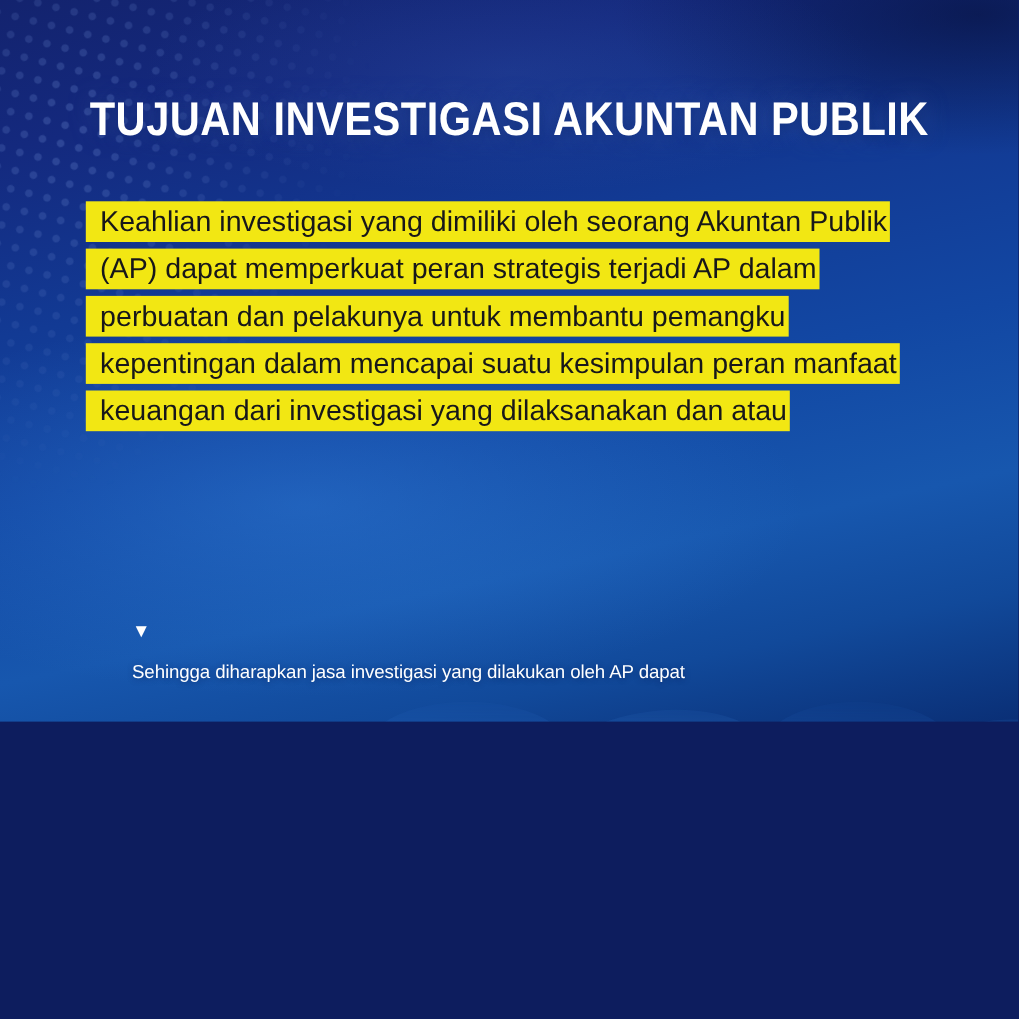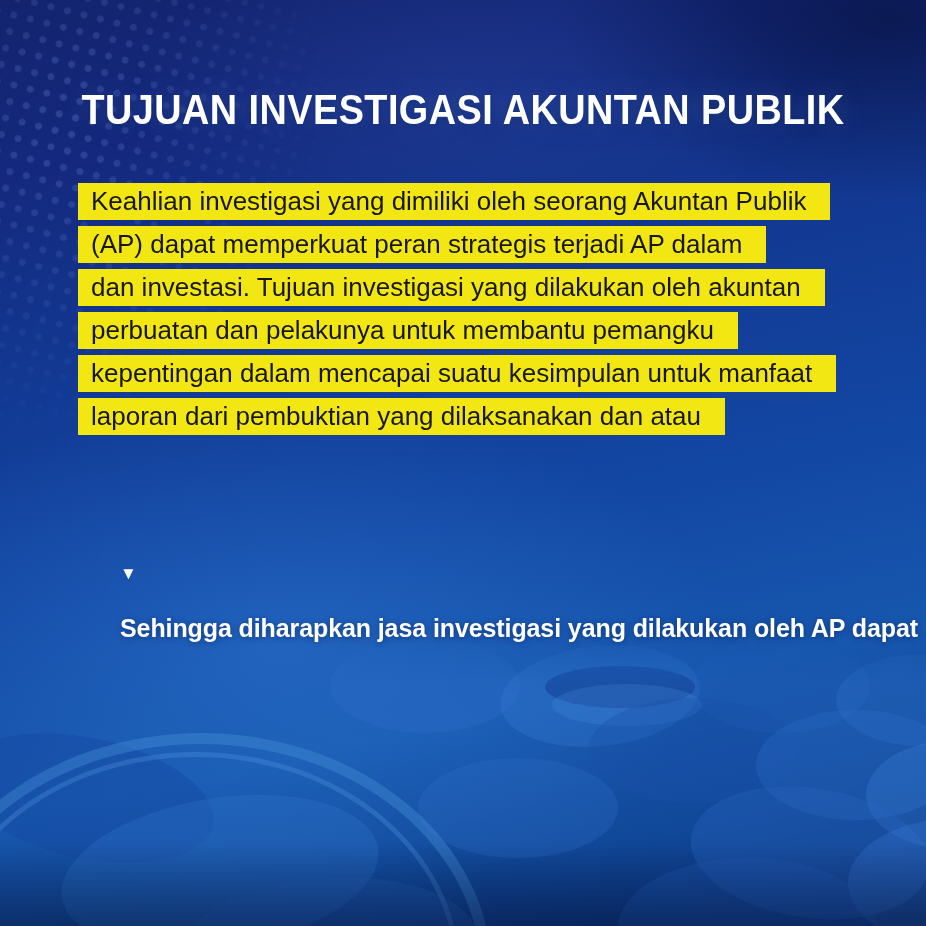--- a/index.html
+++ b/index.html
@@ -2,21 +2,21 @@
 <html><head>
 <meta charset="utf-8">
 <style>
   html,body { margin:0; padding:0; }
   body {
     width:926px; height:926px;
     font-family:"Liberation Sans", sans-serif;
     background:#0d1d5e;
   }
   .poster {
-    position:relative; width:926px; height:926px; overflow:hidden;
+    position:relative; width:926px; height:656px; overflow:hidden;
     background:
       radial-gradient(ellipse 70% 38% at 30% 70%, rgba(55,135,225,0.38), rgba(55,135,225,0) 70%),
       radial-gradient(ellipse 60% 28% at 50% 10%, rgba(70,110,200,0.18), rgba(70,110,200,0) 60%),
       radial-gradient(ellipse 55% 30% at 96% 2%, rgba(4,10,45,0.55), rgba(4,10,45,0) 65%),
       linear-gradient(168deg, #13236e 0%, #14297e 16%, #123a94 36%, #1247a3 55%, #1757ae 73%, #11499a 86%, #0a2f76 100%);
   }
 
   
   .bg-dots {
     position:absolute; top:-80px; left:-100px; width:560px; height:820px; z-index:1;
@@ -62,31 +62,31 @@
     margin:0; text-align:center;
     font-size:43px; line-height:46px; font-weight:bold; color:#ffffff;
     letter-spacing:0.5px; transform:scaleX(0.88);
     text-shadow:0 2px 14px rgba(0,25,90,0.6), 0 0 26px rgba(135,180,255,0.35);
   }
   .para { position:absolute; left:78px; top:183px; z-index:3; }
   .hl-line {
     display:table;
     background:#F2E713; color:#17171A;
     font-size:26px; line-height:28px;
-    padding:4px 24px 5px 13px;
+    padding:4px 3px 5px 13px;
     margin:0 0 6px 0;
     white-space:nowrap;
   }
   .arrow {
     position:absolute; left:120px; top:565px; z-index:3;
     color:#ffffff; font-size:17px; line-height:17px;
   }
   .conclusion {
-    position:absolute; left:120px; top:610px; z-index:3;
-    color:#ffffff; font-weight:bold; font-size:25px; line-height:36px;
+    position:absolute; left:120px; top:593px; z-index:3;
+    color:#ffffff; font-weight:normal; font-size:17px; line-height:36px;
     letter-spacing:-0.1px;
     text-shadow:0 1px 6px rgba(0,20,70,0.45);
   }
 </style>
 </head>
 <body>
 
 <div class="poster">
 
   <div class="bg-dots"></div>
@@ -110,24 +110,23 @@
     <div class="coin c14"></div>
     <div class="coin rim-outer"></div>
     <div class="coin rim-inner"></div>
   </div>
 
   <h1 class="title">TUJUAN INVESTIGASI AKUNTAN PUBLIK</h1>
 
   <div class="para">
     <div class="hl-line">Keahlian investigasi yang dimiliki oleh seorang Akuntan Publik</div>
     <div class="hl-line">(AP) dapat memperkuat peran strategis terjadi AP dalam</div>
-    <div class="hl-line">dan investasi. Tujuan investigasi yang dilakukan oleh akuntan</div>
     <div class="hl-line">perbuatan dan pelakunya untuk membantu pemangku</div>
-    <div class="hl-line">kepentingan dalam mencapai suatu kesimpulan untuk manfaat</div>
-    <div class="hl-line">laporan dari pembuktian yang dilaksanakan dan atau</div>
+    <div class="hl-line">kepentingan dalam mencapai suatu kesimpulan peran manfaat</div>
+    <div class="hl-line">keuangan dari investigasi yang dilaksanakan dan atau</div>
   </div>
 
   <div class="arrow">▼</div>
 
   <div class="conclusion">
     <div>Sehingga diharapkan jasa investigasi yang dilakukan oleh AP dapat</div>
   </div>
 
 </div>
 

